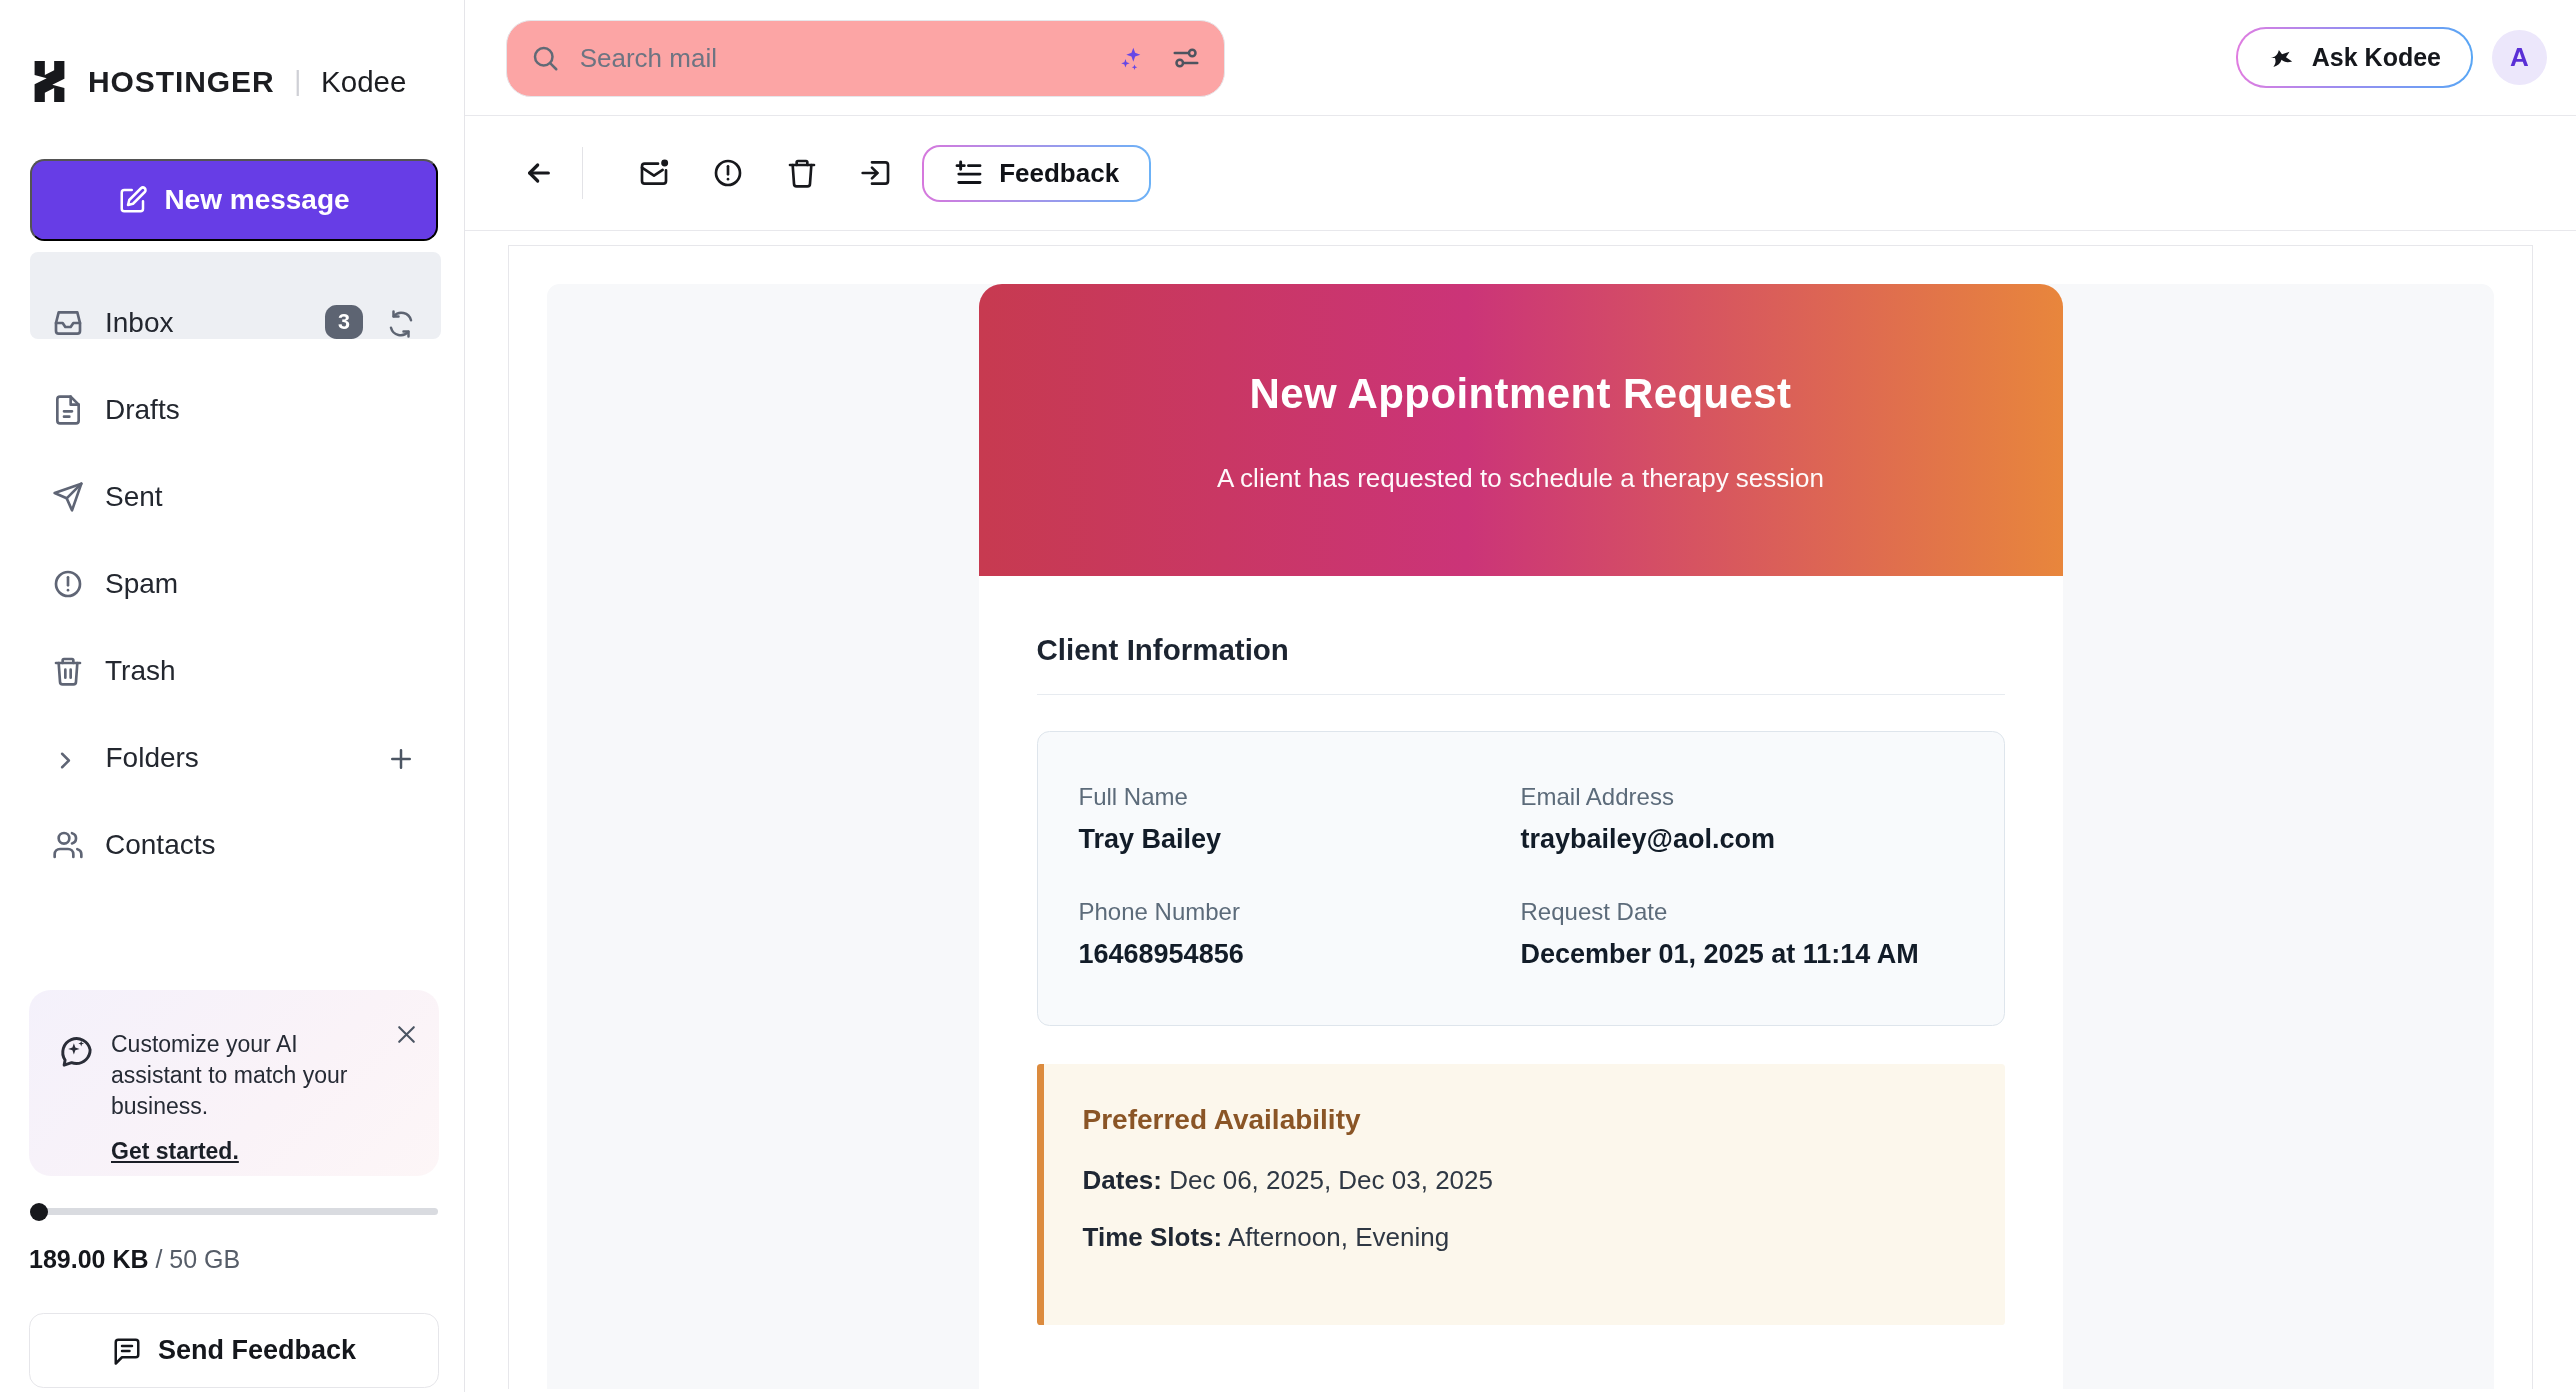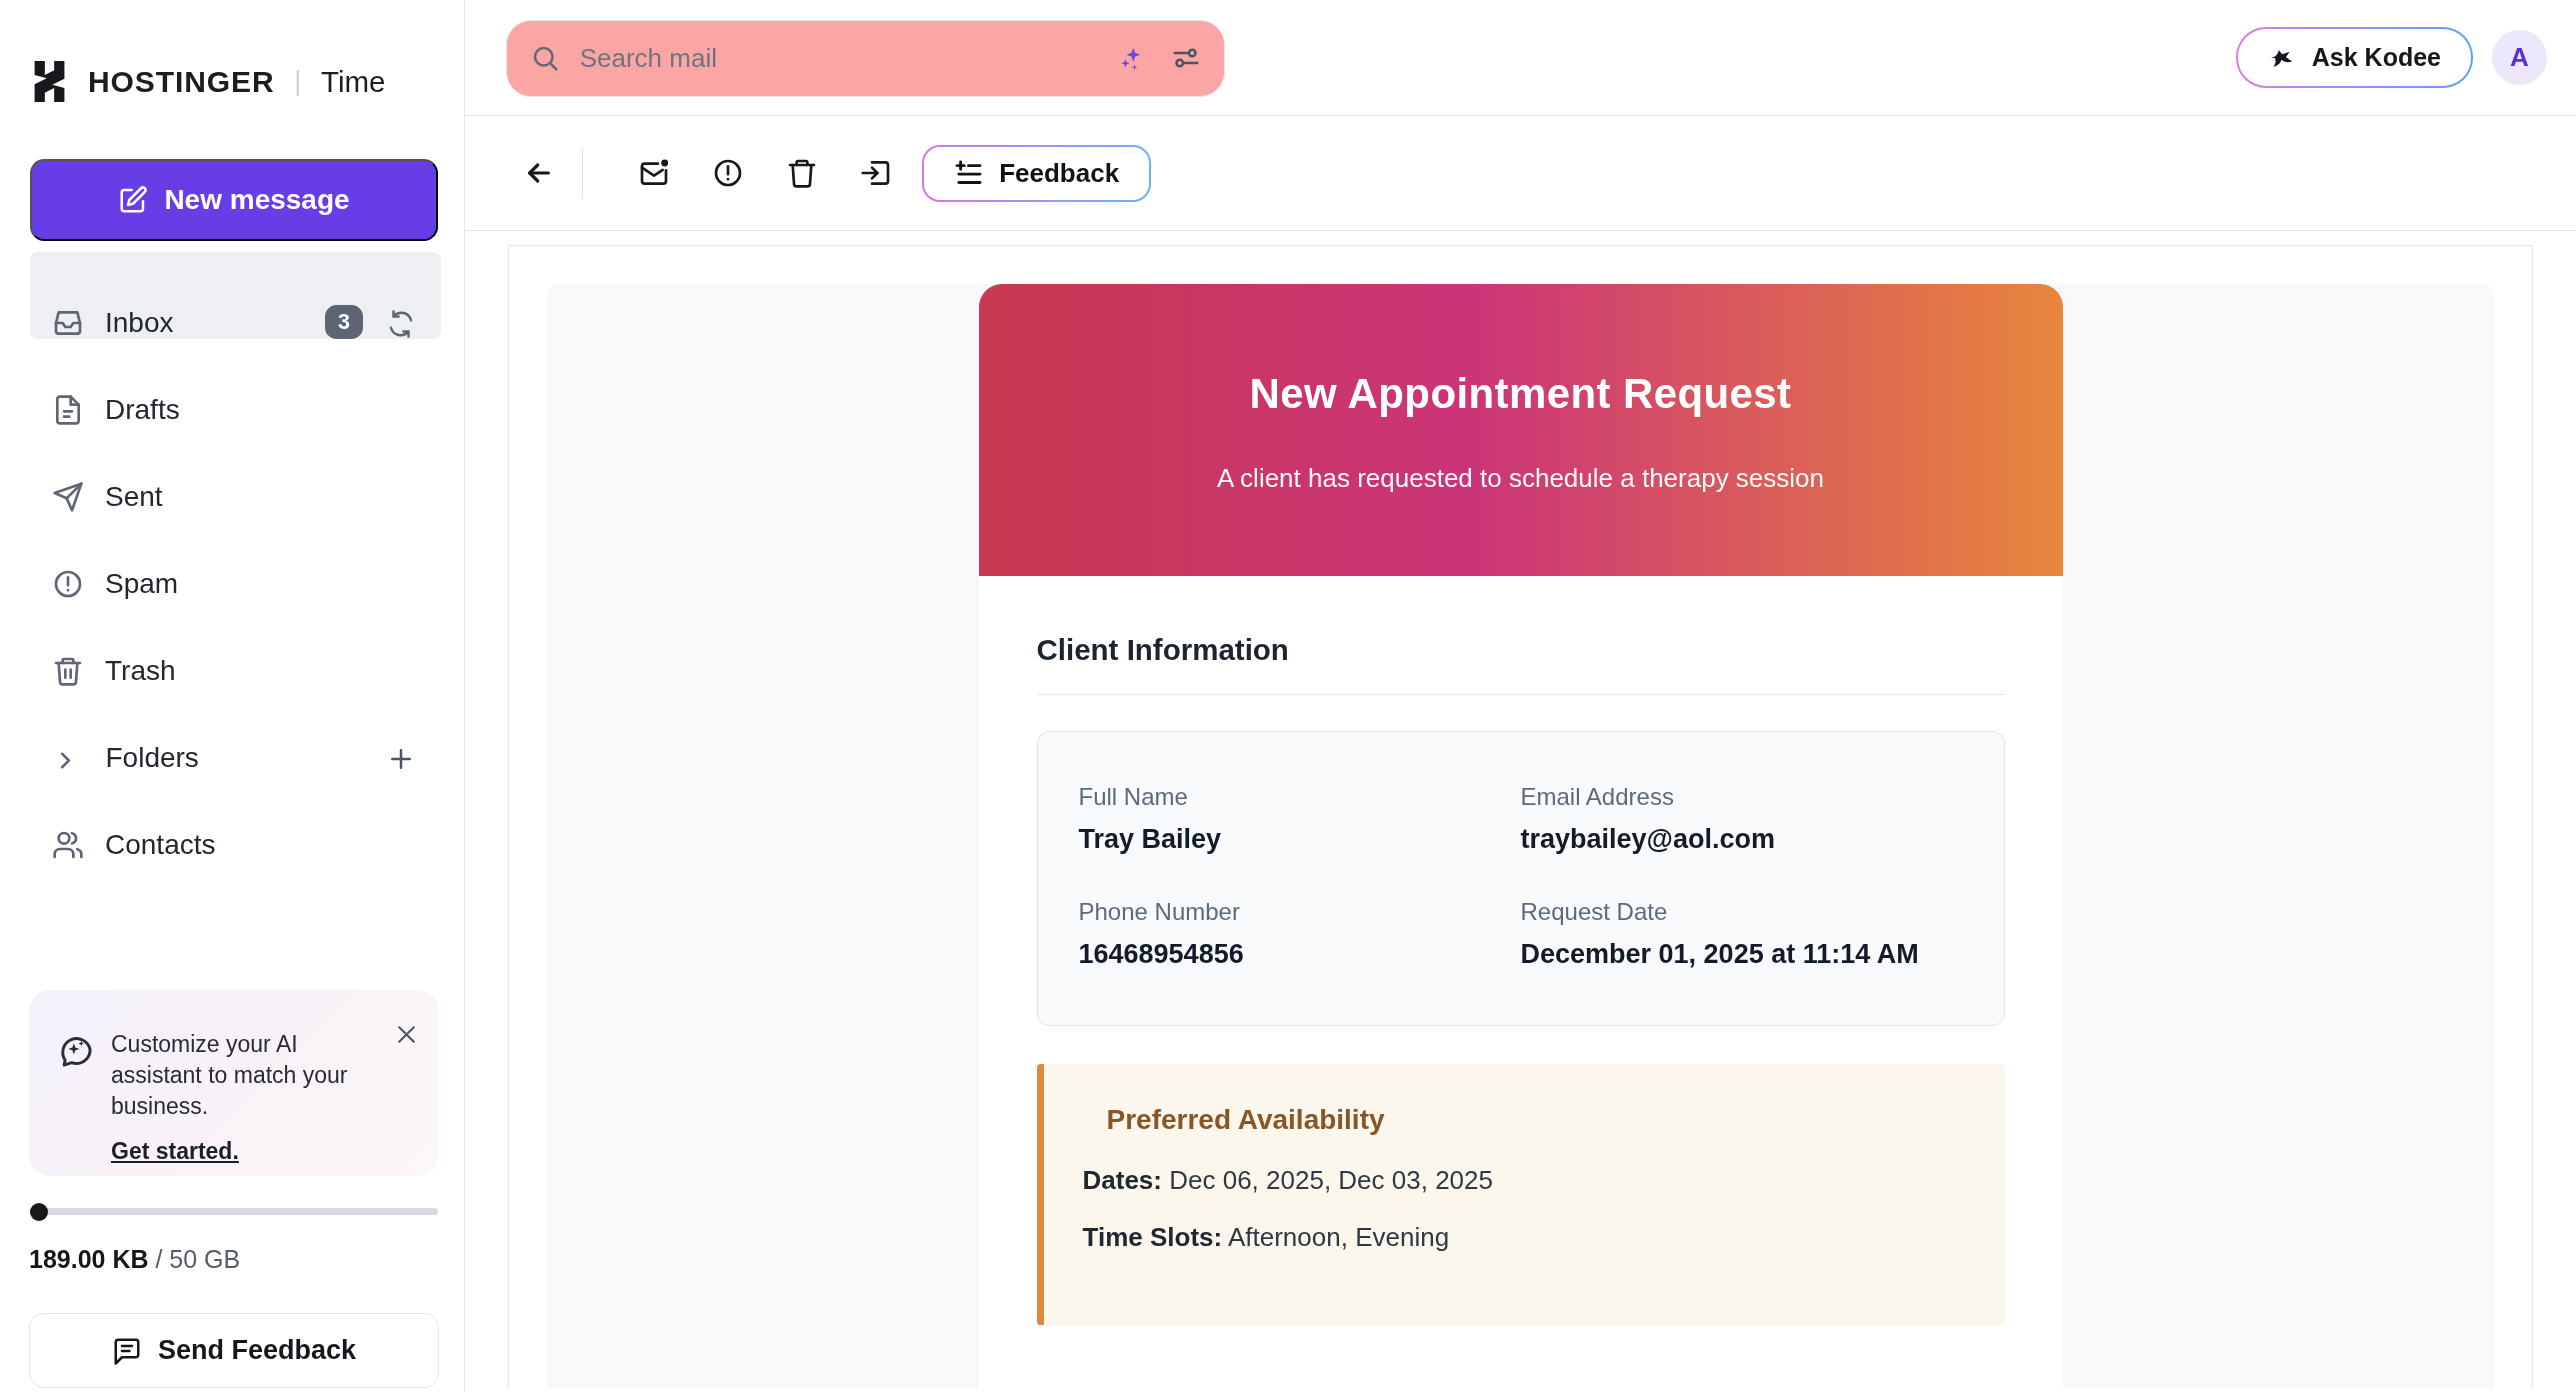--- a/index.html
+++ b/index.html
@@ -97,39 +97,39 @@
     background:linear-gradient(90deg,#c64130,#de6530); color:#fff; font-size:26px; font-weight:700; }
   .sect-h { margin-top:57px; font-size:29.5px; font-weight:700; color:#1c2430; padding-bottom:27px;
     border-bottom:1.8px solid #e7ebf0; }
   .info-card { margin-top:36px; border:1.8px solid #dee5ec; background:#f8fafc; border-radius:12.5px;
     padding:50px 41px 54px 41px; display:grid; grid-template-columns:1fr 1fr; row-gap:41px; }
   .f-label { font-size:24px; color:#5c6b7a; line-height:29px; margin-bottom:10.7px; }
   .f-value { font-size:27px; font-weight:700; color:#121c28; line-height:34px; }
 
   .avail { margin-top:38px; background:#fcf7ec; border-left:7.2px solid #dc8b3e; border-radius:3.6px;
     padding:39px 43px 72px 39px; }
-  .avail-h { font-size:28px; font-weight:700; color:#8a5526; line-height:34px;margin-left:24px; }
+  .avail-h { font-size:28px; font-weight:700; color:#8a5526; line-height:34px; }
   .avail-row { margin-top:27px; font-size:26px; color:#2f3844; line-height:32px; }
   .avail-row + .avail-row { margin-top:25px; }
   .avail-row b { color:#1f2733; }
   svg { display:block; }
 </style>
 </head>
 <body>
 
 <div class="app">
 
   <aside class="sidebar">
     <div class="logo-row">
       <svg class="logo-h" viewBox="0 0 34 44" fill="currentColor">
           <path d="M1 0h11v15l10-5V0h11v19l-13 6.5L33 29v15H22V29l-10 5v10H1V25l13-6.5L1 15z"></path>
         </svg>
       <span class="logo-word">HOSTINGER</span>
       <span class="logo-sep">|</span>
-      <span class="logo-prod">Time</span>
+      <span class="logo-prod">Kodee</span>
     </div>
 
     <button class="new-msg">
       <svg viewBox="0 0 24 24" fill="none" stroke="currentColor" stroke-width="2" stroke-linecap="round" stroke-linejoin="round">
           <path d="M11 4H5a2 2 0 0 0-2 2v13a2 2 0 0 0 2 2h13a2 2 0 0 0 2-2v-6"></path>
           <path d="M18.4 2.6a2 2 0 0 1 3 3L12 15l-4 1 1-4z"></path>
         </svg>
       <span>New message</span>
     </button>
 

